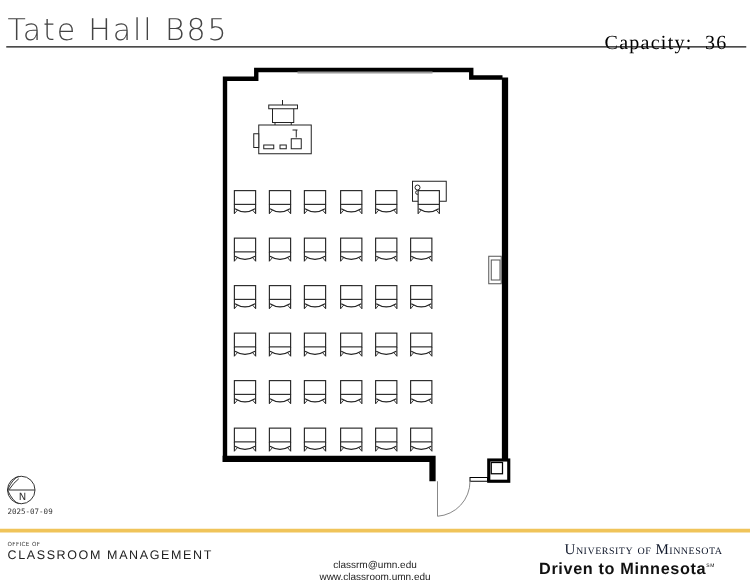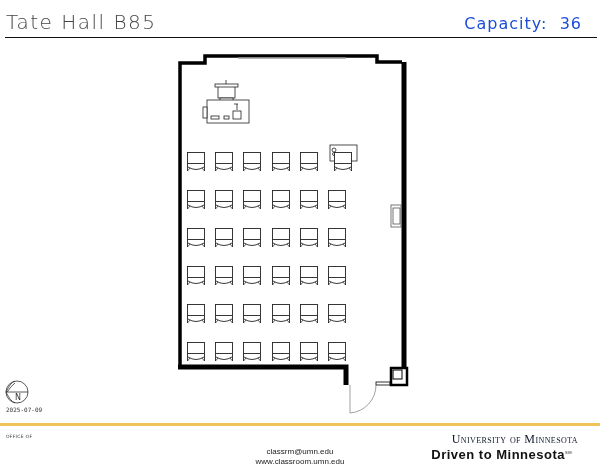--- a/index.html
+++ b/index.html
@@ -1,18 +1,18 @@
 <!DOCTYPE html>
 <html><head>
 <meta charset="utf-8">
 <style>
   html, body { margin:0; padding:0; background:#ffffff; }
   body { width:600px; height:464px; position:relative; overflow:hidden; font-family:"DejaVu Sans", sans-serif; }
-  .title { position:absolute; left:6px; top:10px; font-size:20px; color:#444; letter-spacing:1.5px; font-weight:300; }
-  .capacity { position:absolute; right:18px; top:14px; font-size:16px; color:#1d4ed8; letter-spacing:1px; }
+  .title { position:absolute; left:6px; top:10px; font-size:24px; color:#444; letter-spacing:1.5px; font-weight:300; }
+  .capacity { position:absolute; right:18px; top:26px; font-size:16px; color:#000000; letter-spacing:1px;font-family:Liberation Serif, serif; }
   .title-rule { position:absolute; left:5px; top:37px; width:592px; height:1px; background:#111; }
   svg.plan { position:absolute; left:0; top:0; }
   .date { position:absolute; left:6px; top:406px; font-size:6px; color:#333; font-family:"DejaVu Sans Mono", monospace; }
   .footer-bar { position:absolute; left:0; top:423px; width:600px; height:3px; background:#f0c45a; }
   .footer { position:absolute; left:0; top:426px; width:600px; height:38px; }
   .ocm-small { position:absolute; left:6px; top:8px; font-size:4.5px; color:#333; letter-spacing:0.3px; }
   .ocm-big { position:absolute; left:6px; top:13px; font-size:10px; color:#222; letter-spacing:1.3px; font-family:"Liberation Sans", sans-serif; }
   .oue { position:absolute; left:6px; top:26px; font-size:9px; color:#222; font-family:"Liberation Sans", sans-serif; }
   .contact { position:absolute; left:200px; width:200px; top:21px; text-align:center; font-size:8px; color:#222; line-height:10px; font-family:"Liberation Sans", sans-serif; }
   .umn { position:absolute; right:22px; top:6px; text-align:center; font-family:"Liberation Serif", serif; font-size:12px; color:#0f172a; letter-spacing:0.4px; }
@@ -140,19 +140,20 @@
     <path d="M6,392 Q10,401 15,403"></path>
     <text x="15" y="400" font-size="8" fill="#333" stroke="none" font-family="DejaVu Sans, sans-serif">N</text>
   </g>
 </svg>
 
 <div class="date">2025-07-09</div>
 
 <div class="footer-bar"></div>
 <div class="footer">
   <div class="ocm-small">OFFICE OF</div>
+  <div class="ocm-big">CLASSROOM MANAGEMENT</div>
   <div class="contact">
     <div>classrm@umn.edu</div>
     <div>www.classroom.umn.edu</div>
   </div>
   <div class="umn"><span style="font-variant:small-caps;">University of Minnesota</span></div>
   <div class="dtd"><span>Driven to Minnesota</span><sup>SM</sup></div>
 </div>
 
 </body></html>

